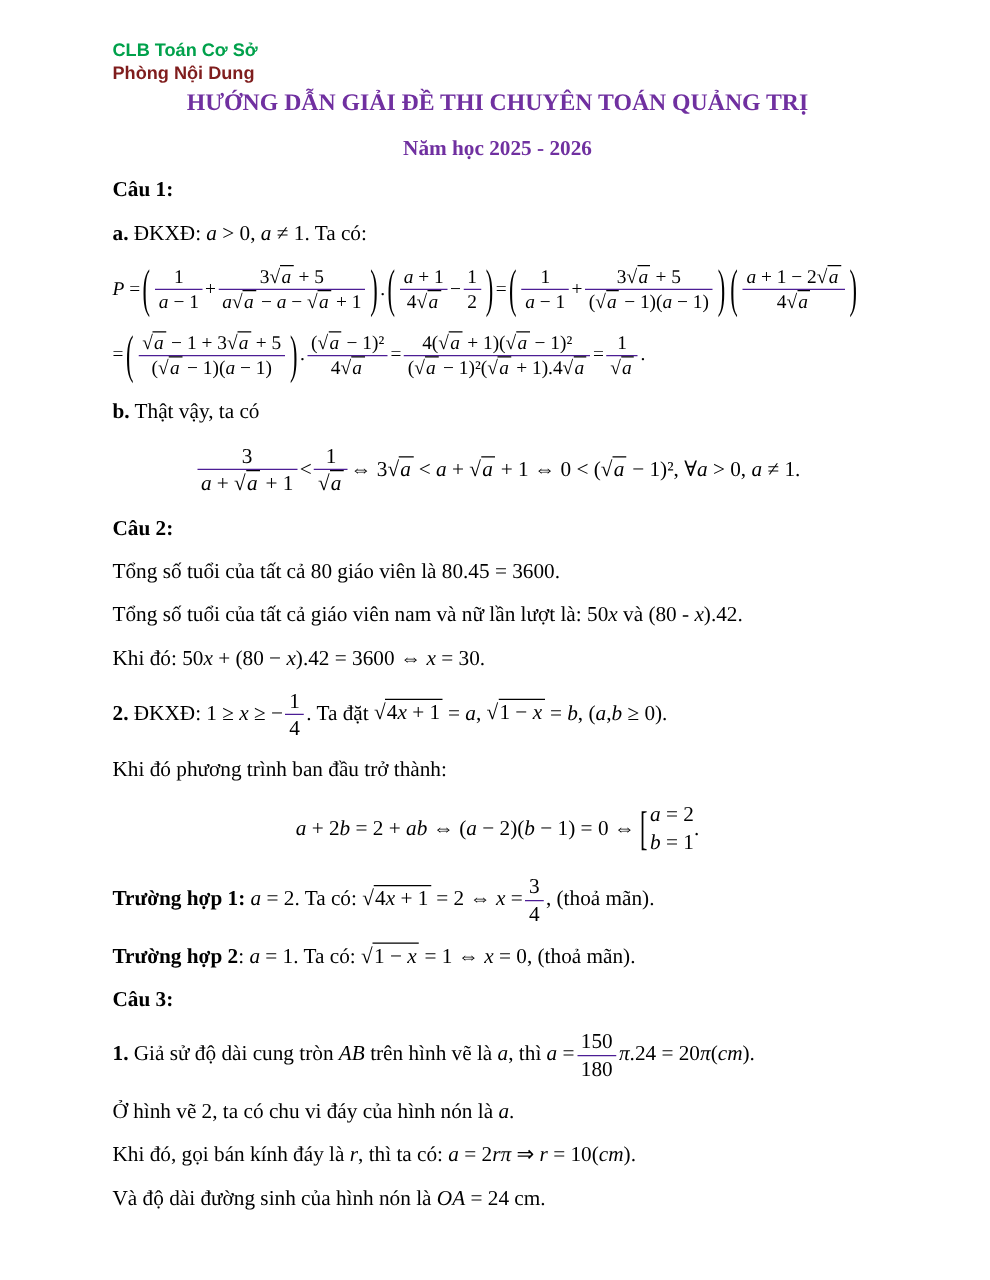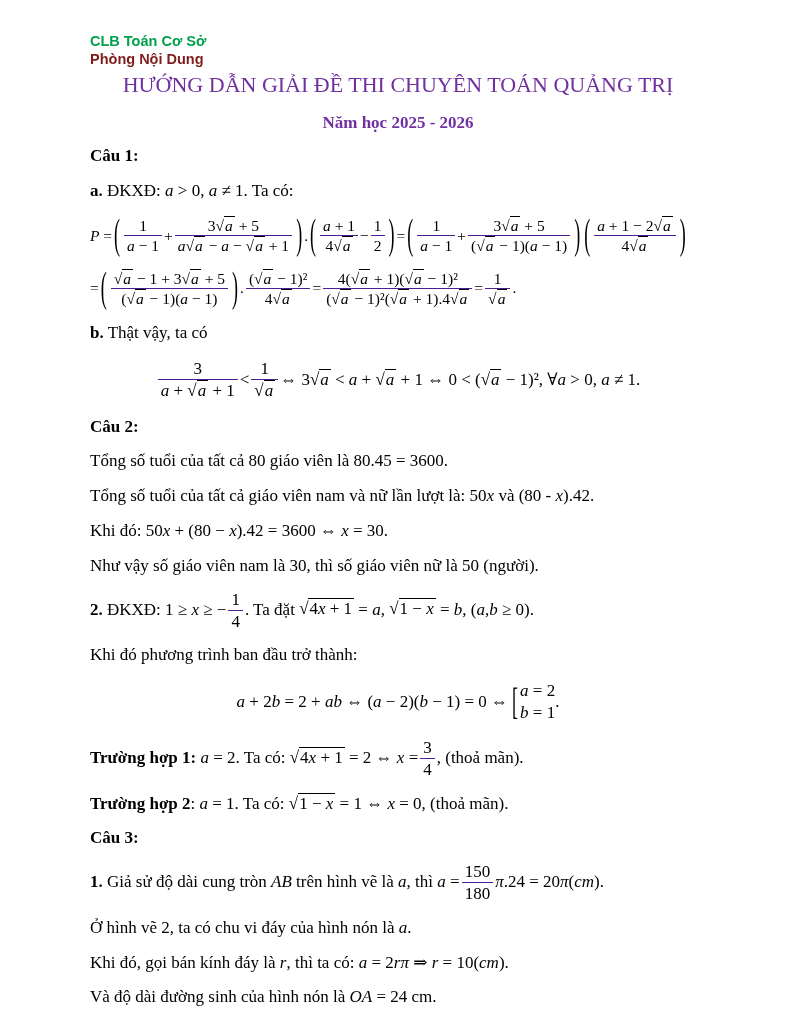--- a/index.html
+++ b/index.html
@@ -10,25 +10,25 @@
   }
   .page{padding:32px 86px 0 90px;}
 
   
   .hdr{font-family:"Liberation Sans","DejaVu Sans",sans-serif;font-weight:bold;
        font-size:14.5px;line-height:1.25;margin-bottom:4px;}
   .hdr .club{color:#00A14B;}
   .hdr .dept{color:#7f1d1d;}
 
   
-  .title{color:#7030A0;font-weight:normal;text-align:center;font-size:22px;margin:4px 0 0;}
+  .title{color:#7030A0;font-weight:bold;text-align:center;font-size:19px;margin:4px 0 0;}
   .subtitle{color:#7030A0;font-weight:bold;text-align:center;font-size:17px;margin:15px 0 10px;}
 
   
-  p.line{margin:11px 0;line-height:1.4;}
+  p.line{margin:11px 0;line-height:1.4;font-family:Liberation Serif, serif;}
   .hline{font-weight:bold;margin:15px 0 11px;}
   b{font-weight:bold;}
 
   
   .m i{font-style:italic;}
   .frac{display:inline-flex;flex-direction:column;vertical-align:middle;
         text-align:center;margin:0 2px;}
   .frac .num,.frac .den{display:block;padding:0 3px;line-height:1.25;white-space:nowrap;}
   .frac .den{border-top:1px solid #4c1d95;}
   .sq{white-space:nowrap;}
@@ -118,21 +118,20 @@
 
   <p class="line hline">Câu 2:</p>
 
 
   <p class="line"><span>Tổng số tuổi của tất cả 80 giáo viên là 80.45 = 3600.</span></p>
 
   <p class="line"><span>Tổng số tuổi của tất cả giáo viên nam và nữ lần lượt là: </span><span class="m">50<i>x</i></span><span> và </span><span class="m">(80 - <i>x</i>).42.</span></p>
 
   <p class="line"><span>Khi đó: </span><span class="m">50<i>x</i> + (80 − <i>x</i>).42 = 3600 ⇔ <i>x</i> = 30.</span></p>
 
-  <p class="line"><span>Như vậy số giáo viên nam là 30, thì số giáo viên nữ là 50 (người).</span></p>
 
   <p class="line"><b>2.</b><span> ĐKXĐ: </span><span class="m">1 ≥ <i>x</i> ≥ −</span><span class="frac">
         <span class="num m">1</span>
         <span class="den m">4</span>
       </span><span class="m">. </span><span>Ta đặt </span><span class="m"><span class="sq"><span class="r">4<i>x</i> + 1</span></span> = <i>a</i>, <span class="sq"><span class="r">1 − <i>x</i></span></span> = <i>b</i>, (<i>a</i>,<i>b</i> ≥ 0).</span></p>
 
   <p class="line"><span>Khi đó phương trình ban đầu trở thành:</span></p>
 
   <div class="mrow ctr">
     <span class="m"><i>a</i> + 2<i>b</i> = 2 + <i>ab</i> ⇔ (<i>a</i> − 2)(<i>b</i> − 1) = 0 ⇔</span>

